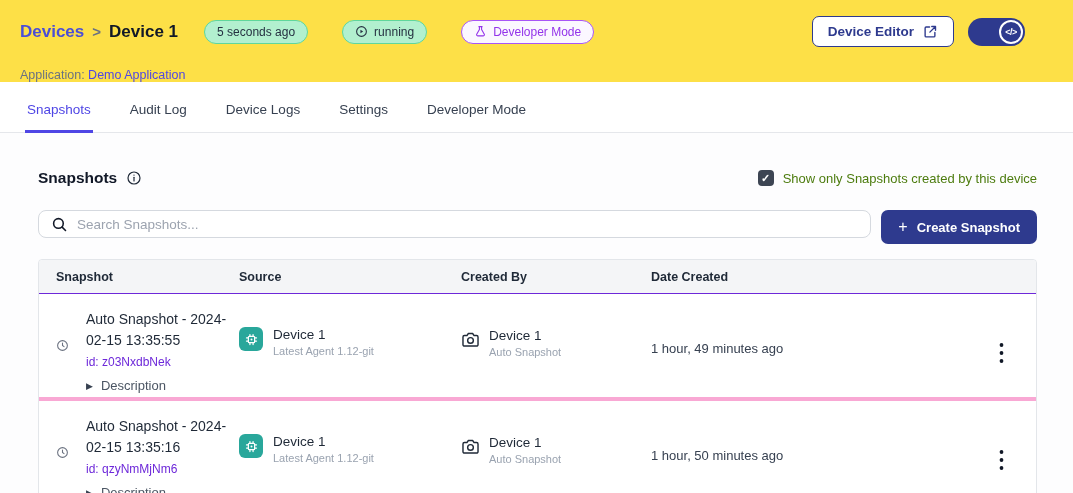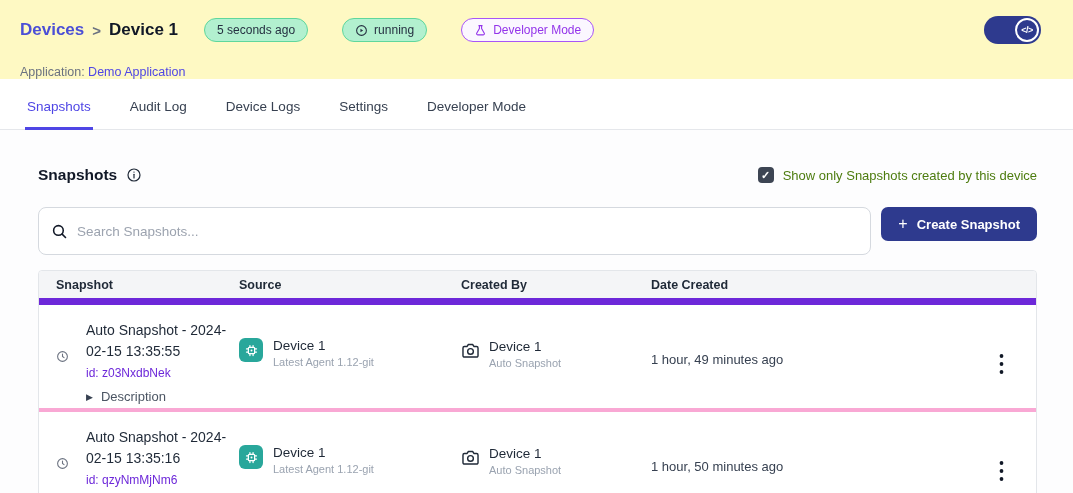--- a/index.html
+++ b/index.html
@@ -1,20 +1,20 @@
 <!DOCTYPE html>
 <html><head>
 <meta charset="utf-8">
 <style>
   * { margin:0; padding:0; box-sizing:border-box; }
   html,body { width:1073px; height:493px; overflow:hidden; background:#ffffff;
     font-family:"Liberation Sans", sans-serif; color:#1f2937; }
 
   
-  .header { padding:16px 32px 0 20px; background:#fef9c3; }
+  .header { padding:16px 48px 0 20px; background:#fde047; }
   .header-top { display:flex; align-items:center; }
   .breadcrumb { display:flex; align-items:center; gap:8px; font-size:17px; font-weight:700; }
   .bc-parent { color:#4b4fd6; cursor:pointer; }
   .bc-sep { color:#6b7280; font-weight:600; font-size:15px; }
   .bc-current { color:#111827; }
   .badges { display:flex; align-items:center; gap:34px; margin-left:26px; }
   .badge { display:inline-flex; align-items:center; gap:6px; font-size:12px;
     padding:4px 12px; border-radius:999px; white-space:nowrap; }
   .badge.green { background:#b2f0cf; border:1px solid #5fd79c; color:#253041; }
   .badge.purple { background:#fbf7ff; border:1px solid #a855f7; color:#9333ea; }
@@ -40,34 +40,34 @@
   .content { padding:0 36px 0 38px; background:#fdfdfe; min-height:380px; }
   .section-head { padding-top:36px; display:flex; align-items:center; justify-content:space-between; }
   .section-title-wrap { display:flex; align-items:center; gap:9px; }
   .section-title { font-size:15.5px; font-weight:700; color:#111827; }
   .filter { display:flex; align-items:center; gap:9px; }
   .checkbox { width:16px; height:16px; border-radius:4px; background:#3d4553; color:#fff;
     font-size:11px; font-weight:700; display:flex; align-items:center; justify-content:center; cursor:pointer; }
   .filter-label { font-size:13px; color:#4d7c0f; }
 
   .toolbar { margin-top:23px; display:flex; gap:10px; }
-  .search-box { flex:1; height:48px; border:1px solid #d5d9df; border-radius:8px; background:#fff;
+  .search-box { flex:1; height:28px; border:1px solid #d5d9df; border-radius:8px; background:#fff;
     display:flex; align-items:center; padding:0 12px; gap:9px; }
   .search-box input { border:none; outline:none; flex:1; font-size:13.5px; color:#1f2937;
     font-family:inherit; background:transparent; }
   .search-box input::placeholder { color:#9ca3af; }
   .create-btn { height:34px; background:#2e3a8e; color:#fff; border:none; border-radius:7px;
     font-size:13px; font-weight:700; padding:0 17px; display:flex; align-items:center; gap:9px;
     cursor:pointer; font-family:inherit; }
   .plus-glyph { font-size:16px; font-weight:400; line-height:1; }
 
   
   .table { margin-top:15px; border:1px solid #e3e6ea; border-radius:4px 4px 0 0; background:#fff; }
   .t-head { display:grid; grid-template-columns:183px 222px 190px 1fr 70px; padding-left:17px;
-    height:34px; align-items:center; background:#f4f5f7; border-bottom:7px solid #6d28d9;
+    height:34px; align-items:center; background:#f4f5f7; border-bottom:1px solid #6d28d9;
     font-size:12.5px; font-weight:700; color:#1f2937; border-radius:4px 4px 0 0; }
   .t-row { display:grid; grid-template-columns:183px 222px 190px 1fr 70px; padding-left:17px;
     height:103px; background:#fff; }
   .t-row + .t-row { border-top:4px solid #f9a8d4; }
 
   .cell-snapshot { display:flex; gap:17px; }
   .clock-wrap { margin-top:44px; height:14px; }
   .snap-text { padding-top:15px; }
   .snap-title { font-size:14px; line-height:21px; color:#1f2937; width:158px; }
   .snap-id { margin-top:4px; font-size:12px; color:#6d28d9; }
@@ -116,20 +116,29 @@
       <span class="badge purple">
         <span style="display:flex;">
           <svg width="13" height="13" viewBox="0 0 24 24" fill="none" stroke="#9333ea" stroke-width="2" stroke-linecap="round" stroke-linejoin="round">
               <path d="M9 3h6M10 3v5.2L5 17a2 2 0 0 0 1.8 3h10.4A2 2 0 0 0 19 17l-5-8.8V3"></path>
             </svg>
         </span>
         <span>Developer Mode</span>
       </span>
     </div>
     <div class="header-right">
+      <button class="device-editor-btn">
+        <span>Device Editor</span>
+        <span style="display:flex;">
+          <svg width="15" height="15" viewBox="0 0 24 24" fill="none" stroke="#2e3a8e" stroke-width="2.2" stroke-linecap="round" stroke-linejoin="round">
+              <path d="M14 4h6v6M20 4l-9 9"></path>
+              <path d="M19 13.5V19a1.6 1.6 0 0 1-1.6 1.6H5A1.6 1.6 0 0 1 3.4 19V6.4A1.6 1.6 0 0 1 5 4.8h5.5"></path>
+            </svg>
+        </span>
+      </button>
       <div class="toggle">
         <div class="toggle-knob">&lt;/&gt;</div>
       </div>
     </div>
   </div>
   <div class="app-line">
     <span>Application:</span>
     <span class="app-link">Demo Application</span>
   </div>
 </div>

